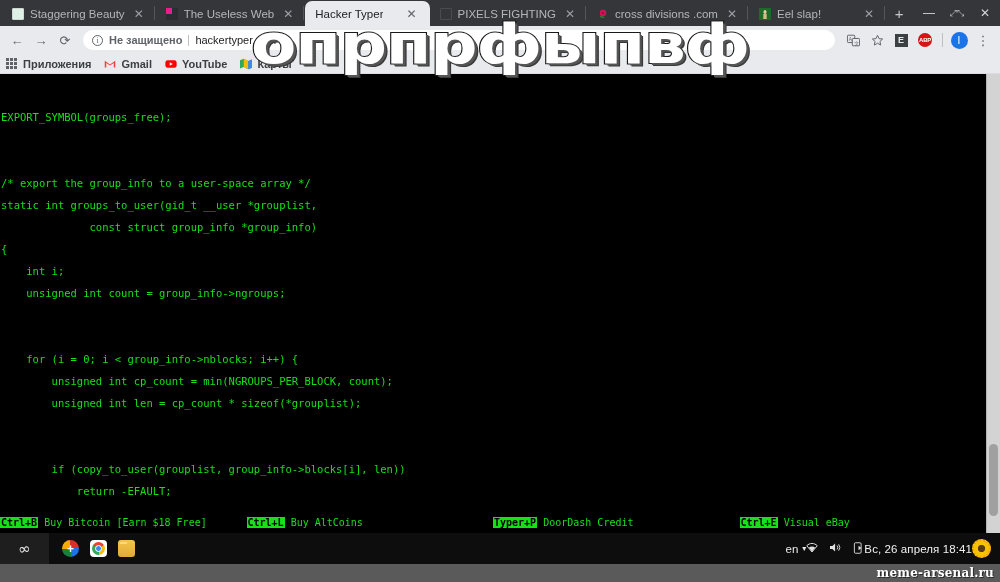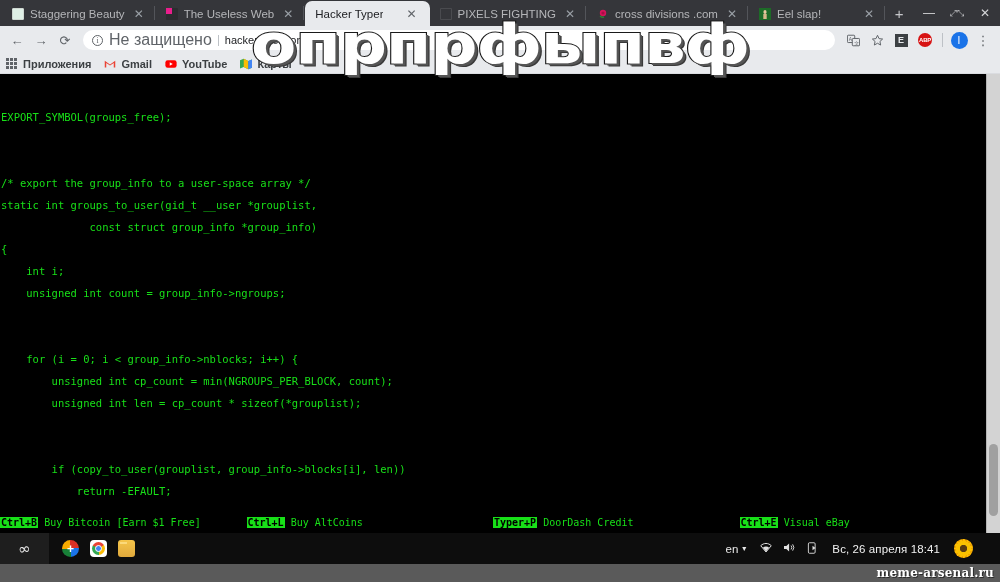--- a/index.html
+++ b/index.html
@@ -139,21 +139,21 @@
     width: 11px; height: 11px;
     border: 1.2px solid #5f6368;
     border-radius: 50%;
     color: #5f6368;
     font-size: 8px;
     line-height: 9px;
     text-align: center;
     flex: 0 0 11px;
     font-family: "Liberation Serif", serif;
   }
-  .omnibox .notsecure { color: #5f6368; font-size: 16px; }
+  .omnibox .notsecure { color: #5f6368; font-size: 11px; font-weight: bold; }
   .omnibox .vsep { width:1px; height:11px; background:#bdc1c6; }
   .omnibox .url { color: #202124; font-size: 11px; }
   .tb-ico {
     width: 22px; height: 22px;
     display: flex; align-items: center; justify-content: center;
     color: #5f6368; font-size: 12px;
     flex: 0 0 auto;
   }
   .abp {
     width: 14px; height: 14px; border-radius: 50%;
@@ -336,22 +336,22 @@
     content:""; width:5px; height:5px; border-radius:50%;
     background:#4285f4; border:1px solid #fff;
   }
   .ico-folder { background: linear-gradient(#f5c54a, #e0a93c); border-radius: 3px; }
   .ico-folder::before {
     content:""; position:absolute; top:2px; left:2px;
     width:7px; height:2px; background:#fbd97a;
   }
   .tb-right {
     margin-left: auto;
-    display: flex; align-items: center; gap: 14px;
-    padding-right: 27px;
+    display: flex; align-items: center; gap: 0;
+    padding-right: 9px;
     color: #e8e8e8;
     font-size: 11px;
   }
   .lang { display:flex; align-items:center; gap:4px; font-size: 11.5px; }
   .caret { font-size: 8px; }
   .sys-icons { display: flex; align-items: center; gap: 11px; font-size: 11px; color: #e0e0e0; }
   .clock { font-size: 11.5px; color: #f1f1f1; letter-spacing: 0.1px; }
   .sunflower {
     width: 19px; height: 19px; border-radius: 50%;
     background: radial-gradient(circle at 50% 50%, #5a3c10 0 26%, #f5c400 28% 55%, #f0a500 56% 100%);
@@ -540,21 +540,21 @@
         </span>
         <span>Карты</span>
       </div>
     </div>
 
     <div class="page">
       <div class="code" id="codeblock"><span class="ln"></span><span class="ln">EXPORT_SYMBOL(groups_free);</span><span class="ln"></span><span class="ln"></span><span class="ln">/* export the group_info to a user-space array */</span><span class="ln">static int groups_to_user(gid_t __user *grouplist,</span><span class="ln">              const struct group_info *group_info)</span><span class="ln">{</span><span class="ln">    int i;</span><span class="ln">    unsigned int count = group_info-&gt;ngroups;</span><span class="ln"></span><span class="ln"></span><span class="ln">    for (i = 0; i &lt; group_info-&gt;nblocks; i++) {</span><span class="ln">        unsigned int cp_count = min(NGROUPS_PER_BLOCK, count);</span><span class="ln">        unsigned int len = cp_count * sizeof(*grouplist);</span><span class="ln"></span><span class="ln"></span><span class="ln">        if (copy_to_user(grouplist, group_info-&gt;blocks[i], len))</span><span class="ln">            return -EFAULT;</span><span class="ln"></span><span class="ln"></span></div>
 
       <div class="promo">
         <div class="promo-item">
-          <span class="key">Ctrl+B</span><span> Buy Bitcoin [Earn $1 Free]</span>
+          <span class="key">Ctrl+B</span><span> Buy Bitcoin [Earn $18 Free]</span>
         </div>
         <div class="promo-item">
           <span class="key">Ctrl+L</span><span> Buy AltCoins</span>
         </div>
         <div class="promo-item">
           <span class="key">Typer+P</span><span> DoorDash Credit</span>
         </div>
         <div class="promo-item">
           <span class="key">Ctrl+E</span><span> Visual eBay</span>
         </div>

